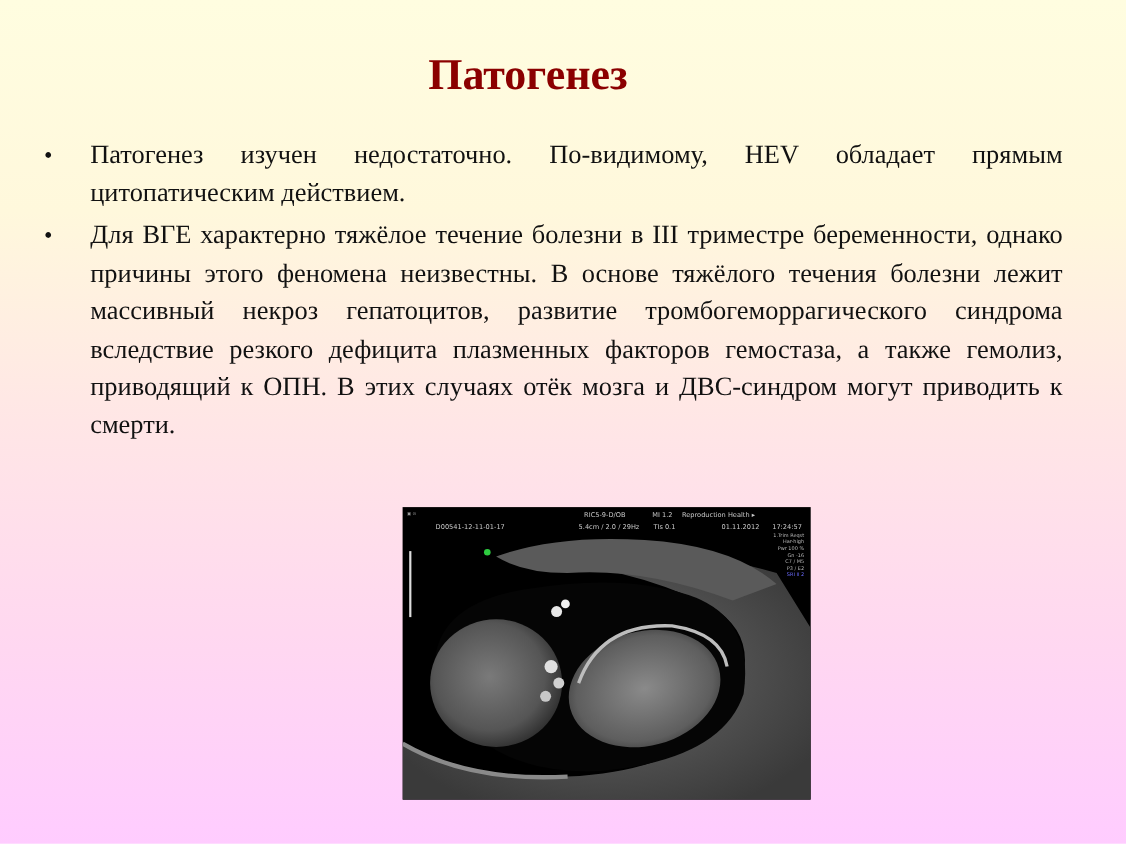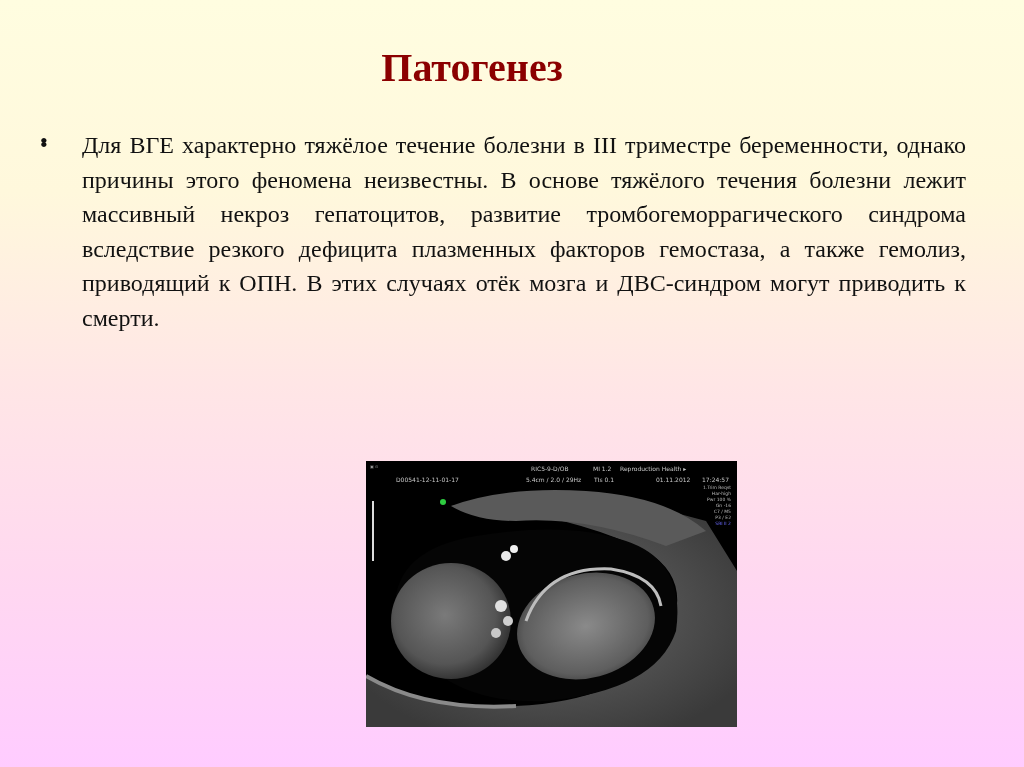--- a/index.html
+++ b/index.html
@@ -10,21 +10,21 @@
       width: 1024px;
       height: 767px;
       overflow: hidden;
       position: relative;
       background: linear-gradient(to bottom, #fffde0 0%, #fff8dc 25%, #ffe6e6 50%, #ffd8f0 75%, #ffccff 100%);
       font-family: "Liberation Serif", "DejaVu Serif", serif;
       color: #111111;
     }
     .slide-title {
       position: absolute;
-      left: 0;
+      left: 8px;
       top: 44px;
       width: 944px;
       text-align: center;
       font-family: "Liberation Serif", serif;
       font-weight: bold;
       font-size: 40px;
       line-height: 48px;
       color: #8b0000;
       margin: 0;
     }
@@ -92,20 +92,21 @@
     .us-side .blue { color: #6b6bff; }
   </style>
 </head>
 <body>
 
 <h1 class="slide-title">Патогенез</h1>
 
 <ul class="bullets">
   <li class="bullet-item">
     <span class="bullet-dot">•</span>
+    <span>Патогенез изучен недостаточно. По-видимому, HEV обладает прямым цитопатическим действием.</span>
   </li>
   <li class="bullet-item">
     <span class="bullet-dot">•</span>
     <span>Для ВГЕ характерно тяжёлое течение болезни в III триместре беременности, однако причины этого феномена неизвестны. В основе тяжёлого течения болезни лежит массивный некроз гепатоцитов, развитие тромбогеморрагического синдрома вследствие резкого дефицита плазменных факторов гемостаза, а также гемолиз, приводящий к ОПН. В этих случаях отёк мозга и ДВС-синдром могут приводить к смерти.</span>
   </li>
 </ul>
 
 <div class="ultrasound">
   <svg width="371" height="266" viewBox="0 0 371 266">
     <defs>

